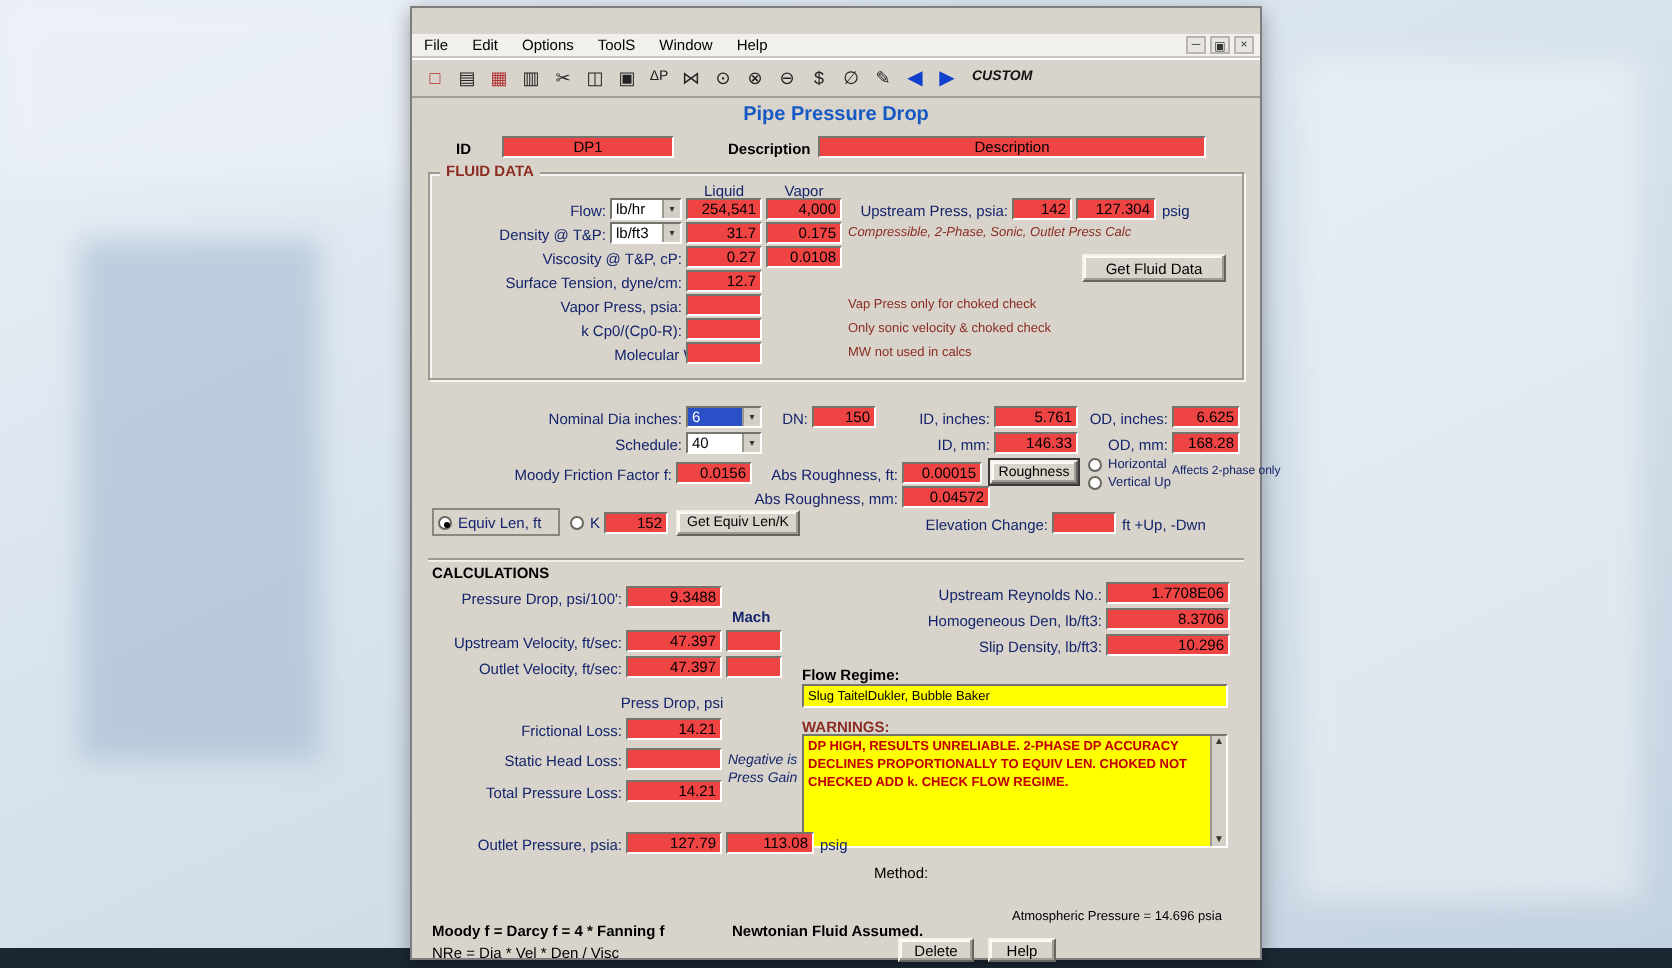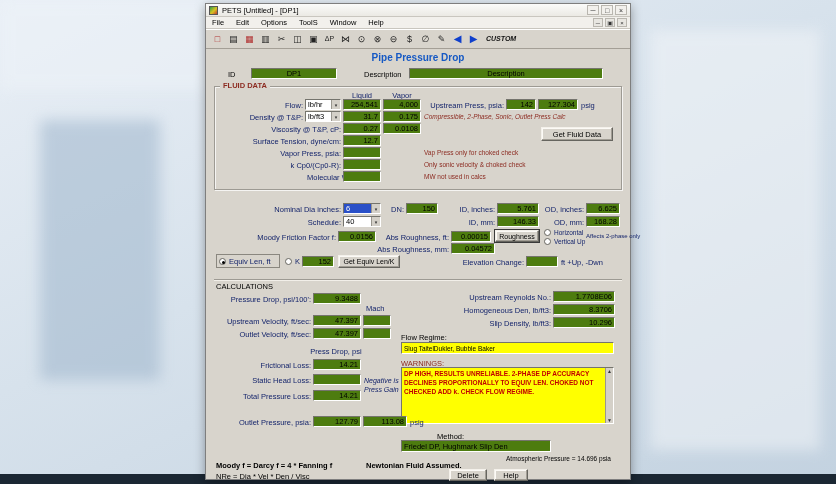--- a/index.html
+++ b/index.html
@@ -17,25 +17,25 @@
   .mdictl{margin-left:auto;display:flex;gap:2px;padding-right:3px;}
   .mdictl span{width:10px;height:9px;display:flex;align-items:center;justify-content:center;font-size:6px;color:#333;border:1px solid #b9b6af;background:#e8e6e1;}
   .toolbar{position:absolute;left:0;top:25px;width:100%;height:20px;background:#d8d4cc;border-bottom:1px solid #a49f96;box-shadow:inset 0 1px 0 #fff;display:flex;align-items:center;gap:1px;padding:0 4px;color:#222;}
   .tool{width:15px;height:15px;display:flex;align-items:center;justify-content:center;font-size:9px;}
   .tool.red{color:#b03030;}
   .tool.blue{color:#1040cc;font-size:10px;}
   .custom{font-size:7px;font-weight:bold;font-style:italic;color:#111;margin-left:4px;}
   .lbl{position:absolute;white-space:nowrap;text-align:right;}
   .lbl.left{text-align:left;}
   .lbl.blk{color:#000;}
-  .lbl.b{font-weight:normal;}
+  .lbl.b{font-weight:bold;}
   .maroon{color:#8c2b21;}
   .note{position:absolute;white-space:nowrap;font-size:6.5px;color:#8c2b21;}
   .note.i{font-style:italic;}
-  .fld{position:absolute;height:11px;background:#4d7c0f;border:1px solid;border-color:#75746d #ffffff #ffffff #75746d;display:flex;align-items:center;justify-content:flex-end;padding:0 2px;color:#000;white-space:nowrap;overflow:hidden;}
+  .fld{position:absolute;height:11px;background:#ef4444;border:1px solid;border-color:#75746d #ffffff #ffffff #75746d;display:flex;align-items:center;justify-content:flex-end;padding:0 2px;color:#000;white-space:nowrap;overflow:hidden;}
   .fld.c{justify-content:center;}
   .fld.l{justify-content:flex-start;}
   .fld.yellow{background:#ffff00;}
   .btn{position:absolute;background:#d8d4cc;border:1px solid;border-color:#f4f1eb #66655f #66655f #f4f1eb;box-shadow:inset -1px -1px 0 #a19d94,inset 1px 1px 0 #fcfaf6;display:flex;align-items:center;justify-content:center;color:#000;cursor:default;}
   .btn.focus{box-shadow:inset -1px -1px 0 #a19d94,inset 1px 1px 0 #fcfaf6,0 0 0 1px #3a3a3a;}
   .grp{position:absolute;border:1px solid #9d9a93;box-shadow:inset 1px 1px 0 rgba(255,255,255,.75),1px 1px 0 rgba(255,255,255,.75);}
   .legend{position:absolute;top:-6px;left:5px;background:#d8d4cc;padding:0 3px;font-weight:bold;color:#8c2b21;}
   .dd{position:absolute;height:11px;background:#fff;border:1px solid;border-color:#75746d #ffffff #ffffff #75746d;display:flex;color:#000;}
   .dd .v{flex:1;display:flex;align-items:center;padding:0 2px;white-space:nowrap;overflow:hidden;}
   .dd .a{width:9px;background:#d4d0c8;border-left:1px solid #9a978f;display:flex;align-items:center;justify-content:center;font-size:5px;color:#333;}
@@ -53,29 +53,20 @@
 </head>
 <body>
 
 <div class="blob" style="left:40px;top:120px;width:120px;height:260px;background:#9fb6cc;"></div>
 <div class="blob" style="left:650px;top:30px;width:170px;height:420px;background:#f2f5f8;"></div>
 <div class="blob" style="left:0px;top:0px;width:210px;height:90px;background:#eef3f8;"></div>
 <div class="taskbar"></div>
 
 <div class="win">
 
-  <div class="titlebar">
-    <span class="appicon"></span>
-    <span>PETS [Untitled] - [DP1]</span>
-    <span class="wctl">
-      <span>─</span>
-      <span>□</span>
-      <span>×</span>
-    </span>
-  </div>
 
   <div class="menubar">
     <span class="menu-item">File</span>
     <span class="menu-item">Edit</span>
     <span class="menu-item">Options</span>
     <span class="menu-item">ToolS</span>
     <span class="menu-item">Window</span>
     <span class="menu-item">Help</span>
     <span class="mdictl">
       <span>─</span>
@@ -257,21 +248,20 @@
 
   <div class="lbl" style="left:10px;top:388px;width:95px;">Total Pressure Loss:</div>
   <div class="fld" style="left:107px;top:386px;width:48px;">14.21</div>
 
   <div class="lbl" style="left:10px;top:414px;width:95px;">Outlet Pressure, psia:</div>
   <div class="fld" style="left:107px;top:412px;width:48px;">127.79</div>
   <div class="fld" style="left:157px;top:412px;width:44px;">113.08</div>
   <div class="lbl left" style="left:204px;top:414px;">psig</div>
 
   <div class="lbl left blk" style="left:195px;top:428px;padding-left:36px;">Method:</div>
-  <div class="fld l" style="left:195px;top:436px;width:150px;height:12px;">Friedel DP, Hughmark Slip Den</div>
 
   <div class="foot" style="left:300px;top:451px;font-size:6.5px;">Atmospheric Pressure = 14.696 psia</div>
   <div class="foot" style="left:10px;top:457px;font-weight:bold;">Moody f = Darcy f = 4 * Fanning f</div>
   <div class="foot" style="left:160px;top:457px;font-weight:bold;">Newtonian Fluid Assumed.</div>
   <div class="foot" style="left:10px;top:468px;">NRe = Dia * Vel * Den / Visc</div>
   <div class="btn" style="left:243px;top:465px;width:38px;height:12px;">Delete</div>
   <div class="btn" style="left:288px;top:465px;width:34px;height:12px;">Help</div>
 
 </div>
 

